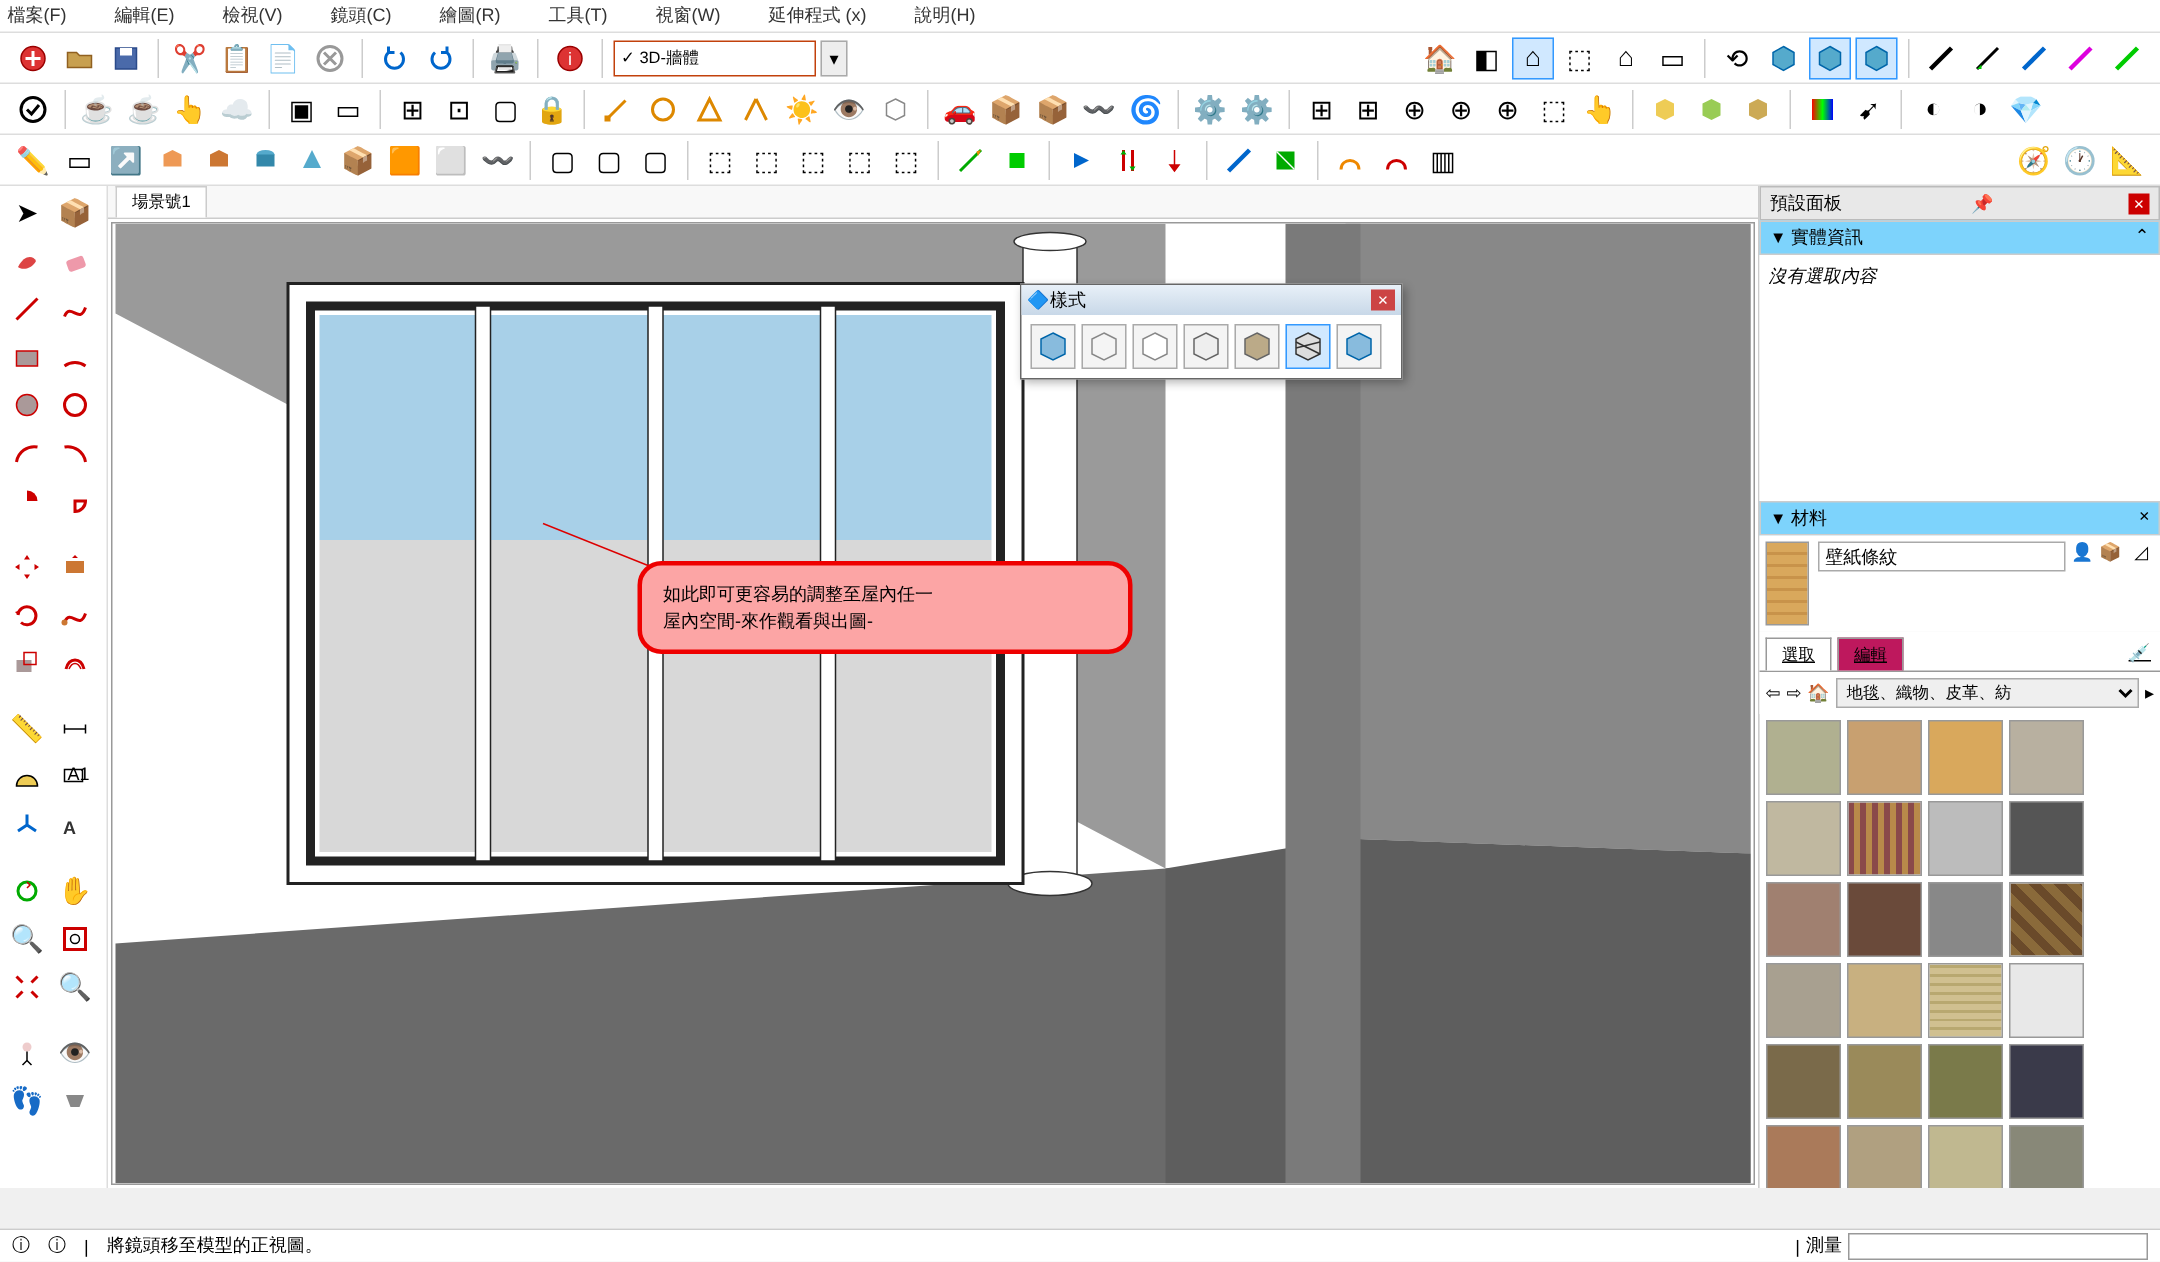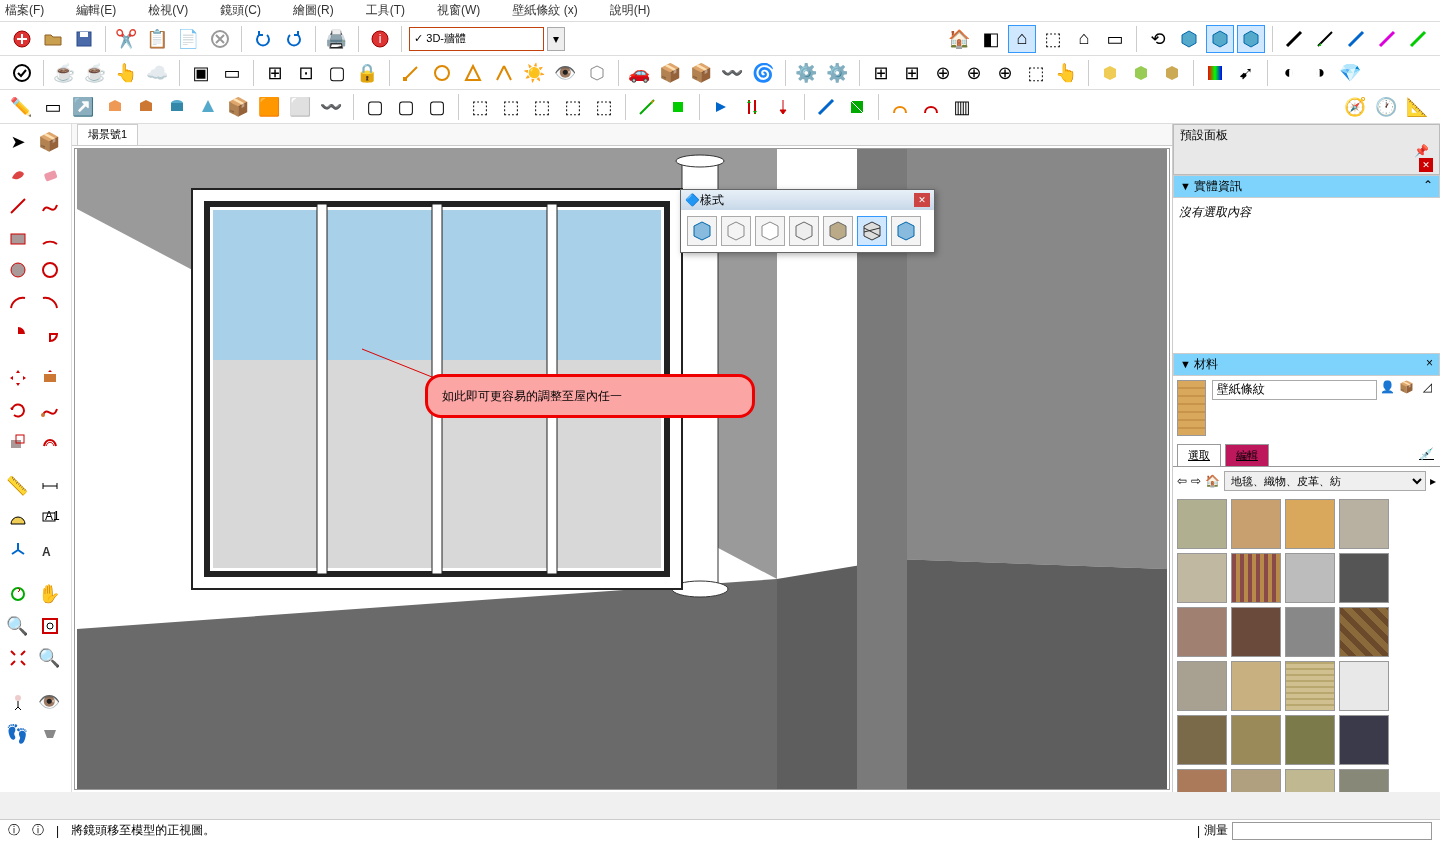--- a/index.html
+++ b/index.html
@@ -20,21 +20,21 @@
 .left-tools { width: 72px; background: #fff; border-right: 1px solid #ddd; display: flex; flex-wrap: wrap; align-content: flex-start; padding: 3px; gap: 2px; }
 .ltbtn { width: 30px; height: 30px; display: flex; align-items: center; justify-content: center; font-size: 18px; cursor: pointer; }
 .lrow-gap { width: 100%; height: 10px; }
 
 .middle { flex: 1; display: flex; flex-direction: column; background: #fff; }
 .scene-tabs { height: 22px; background: #f8f8f8; border-bottom: 1px solid #ccc; display: flex; }
 .scene-tab { padding: 2px 10px; background: #fff; border: 1px solid #ccc; border-bottom: none; margin-left: 5px; font-size: 11px; }
 .viewport { flex: 1; position: relative; background: #fff; border: 1px solid #999; margin: 2px; overflow: hidden; }
 
 .right-panel { width: 268px; background: #f0f0f0; display: flex; flex-direction: column; border-left: 1px solid #ccc; }
-.panel-header { background: #e8e8e8; border: 1px solid #bbb; padding: 2px 6px; display: flex; align-items: flex-start; font-size: 11px; flex-direction: column; }
+.panel-header { background: #e8e8e8; border: 1px solid #bbb; padding: 2px 6px; display: flex; align-items: center; font-size: 11px; }
 .panel-header .close { margin-left: auto; width: 14px; height: 14px; background: #c00; color: #fff; display: flex; align-items: center; justify-content: center; font-size: 9px; }
 .sub-header { background: #7dd3fc; border: 1px solid #ccc; padding: 2px 6px; font-size: 11px; }
 .panel-body { background: #fff; padding: 6px; font-size: 11px; }
 
 .mat-preview { display: flex; padding: 4px; background: #fff; }
 .mat-swatch { width: 56px; height: 56px; background: repeating-linear-gradient(0deg,#d9a85c 0 6px,#c8934a 6px 8px); border: 1px solid #999; }
 .mat-name-in { flex: 1; height: 20px; border: 1px solid #aaa; margin-left: 6px; padding: 0 4px; }
 
 .mat-tabs { display: flex; border-bottom: 1px solid #999; background: #fff; padding-top: 4px; text-decoration: underline; }
 .mat-tab { padding: 3px 10px; border: 1px solid #999; border-bottom: none; background: #fff; margin-left: 4px; font-size: 11px; }
@@ -65,21 +65,21 @@
 <body>
 
 <div class="menubar">
     <span>檔案(F)</span>
     <span>編輯(E)</span>
     <span>檢視(V)</span>
     <span>鏡頭(C)</span>
     <span>繪圖(R)</span>
     <span>工具(T)</span>
     <span>視窗(W)</span>
-    <span>壁紙條紋 (x)</span>
+    <span>延伸程式 (x)</span>
     <span>說明(H)</span>
   </div>
 
 <div class="toolbar-rows">
   <div class="toolbar-row">
     <button class="tbtn">
         <svg class="icon">
           <circle cx="10" cy="10" r="8" fill="#d33" stroke="#900"></circle>
           <path d="M10 5v10M5 10h10" stroke="#fff" stroke-width="2"></path>
         </svg>
@@ -624,20 +624,21 @@
               <svg width="22" height="22">
                 <path d="M11 2l8 4v10l-8 4-8-4V6z" fill="#8bd" stroke="#06a"></path>
               </svg>
             </div>
         </div>
       </div>
 
       
       <div class="bubble" style="left:350px; top:225px; width:330px;">
         <div>如此即可更容易的調整至屋內任一</div>
+        <div>屋內空間-來作觀看與出圖-</div>
       </div>
     </div>
   </div>
 
   <div class="right-panel">
     <div class="panel-header">
       <span>預設面板</span>
       <span style="margin-left:auto; margin-right:4px;">📌</span>
       <div class="close">✕</div>
     </div>

